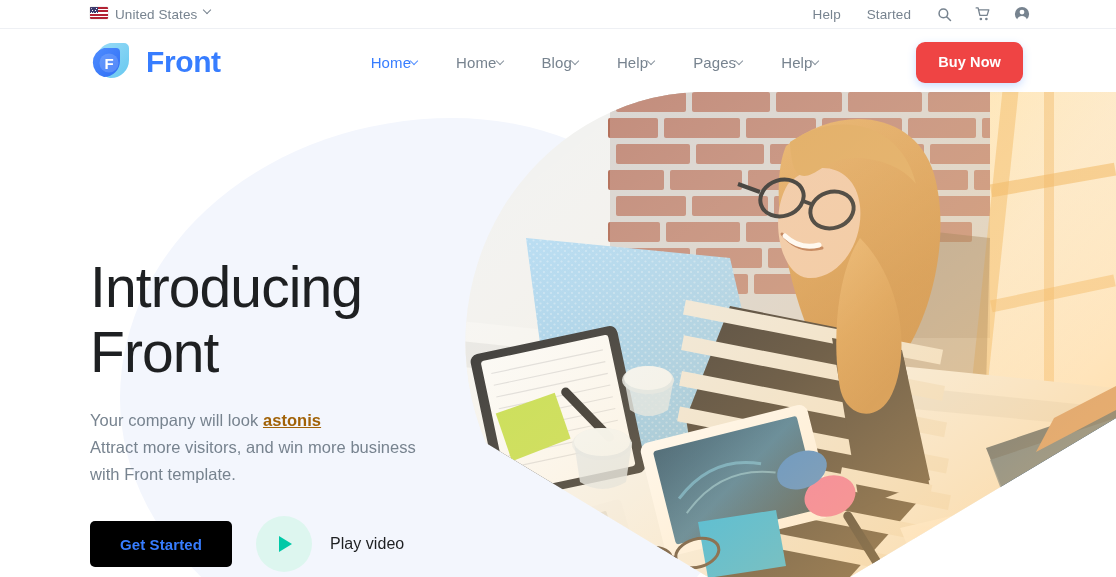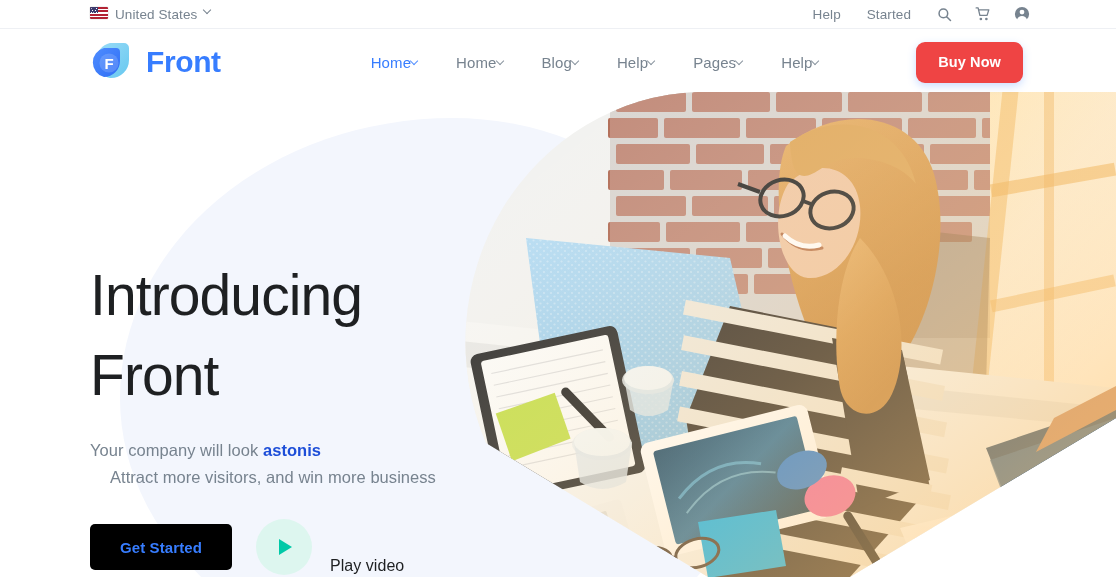--- a/index.html
+++ b/index.html
@@ -111,39 +111,39 @@
     cursor: pointer; letter-spacing: .1px;
     box-shadow: 0 3px 9px rgba(55,125,255,.26);
   }
 
   
   .hero-content {
     position: absolute; left: 90px; top: 255px;
     width: 420px; z-index: 10;
   }
   .hero-title {
-    font-size: 57px; line-height: 80px;
+    font-size: 57px; line-height: 65px;
     font-weight: 300; color: #1e2022;
     letter-spacing: -0.9px;
     white-space: pre-line;
   }
   .hero-sub { margin-top: 22px; font-size: 16.5px; line-height: 27px; color: #77838f; letter-spacing: .05px; }
-  .hero-sub .rot { color: #1d4ed8; font-weight: bold; }
-  .hero-sub .line2 { display: block; margin-left: 20px; }
+  .hero-sub .rot { color: #a16207; font-weight: bold; text-decoration: underline; }
+  .hero-sub .line2 { display: block; }
 
   .hero-actions { display: flex; align-items: center; margin-top: 28px; }
   .btn-start {
     background: #000000; color: #377dff;
     font-size: 15px; font-weight: bold;
     border: none; border-radius: 5px;
     height: 46px; padding: 0 30px;
     display: flex; align-items: center; justify-content: center;
     cursor: pointer; letter-spacing: .1px;
   }
-  .play-wrap { display: flex; align-items: flex-end; margin-left: 24px; cursor: pointer; }
+  .play-wrap { display: flex; align-items: center; margin-left: 24px; cursor: pointer; }
   .play-circle {
     width: 56px; height: 56px; border-radius: 50%;
     background: #ddf6ef;
     display: flex; align-items: center; justify-content: center;
     flex: none;
   }
   .play-tri {
     width: 0; height: 0;
     border-left: 13px solid #00c9a7;
     border-top: 8px solid transparent;
@@ -509,20 +509,21 @@
     <button class="buy-btn">Buy Now</button>
   </div>
 
   <div class="hero-content">
     <h1 class="hero-title">Introducing
 Front</h1>
 
     <p class="hero-sub">
       <span>Your company will look </span><span class="rot">astonis</span>
       <span class="line2">Attract more visitors, and win more business</span>
+      <span class="line2">with Front template.</span>
     </p>
 
     <div class="hero-actions">
       <button class="btn-start">Get Started</button>
       <div class="play-wrap">
         <span class="play-circle">
           <span class="play-tri"></span>
         </span>
         <span class="play-label">Play video</span>
       </div>

